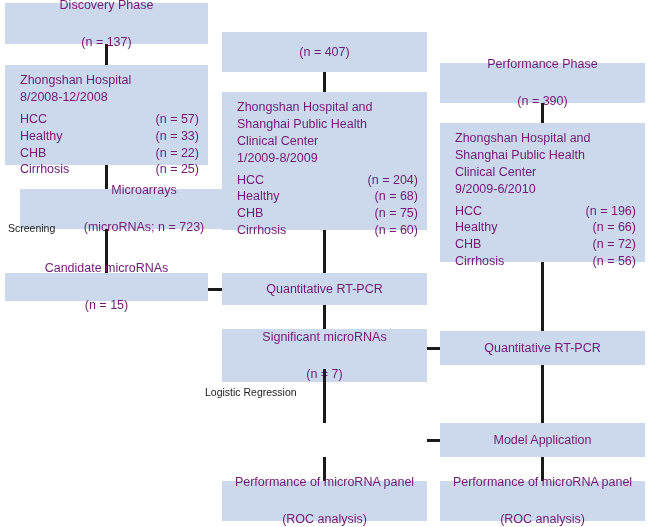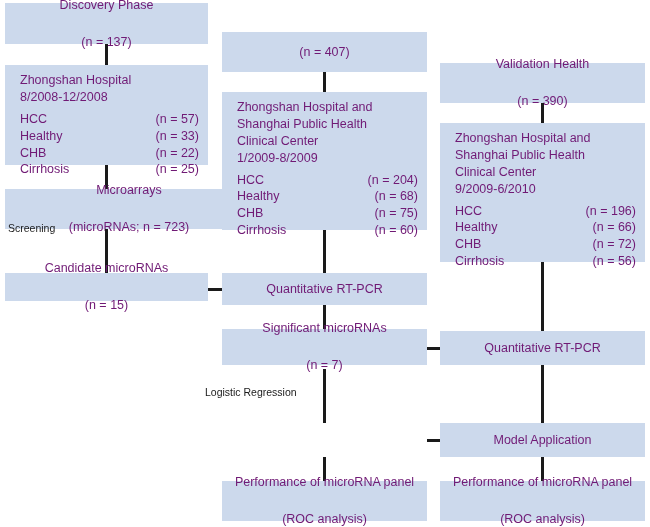--- a/index.html
+++ b/index.html
@@ -94,21 +94,21 @@
       <span class="num">(n = 22)</span>
     </div>
     <div class="row">
       <span class="lbl">Cirrhosis</span>
       <span class="num">(n = 25)</span>
     </div>
   </div>
 
   <div class="conn-v" style="left:105px; top:165px; height:24px;"></div>
 
-  <div class="box center" style="left:5px; top:189px; width:220px; height:40px;padding-left:28px;">
+  <div class="box center" style="left:20px; top:189px; width:220px; height:40px;padding-left:28px;">
     <span class="ln">Microarrays</span>
     <span class="ln">(microRNAs; n = 723)</span>
   </div>
 
   <div class="conn-v" style="left:105px; top:229px; height:44px;"></div>
 
   <div class="side-label" style="left:8px; top:222px;">Screening</div>
 
   <div class="box center" style="left:5px; top:273px; width:203px; height:28px;">
     <span class="ln">Candidate microRNAs</span>
@@ -148,21 +148,21 @@
   </div>
 
   <div class="conn-v" style="left:323px; top:230px; height:43px;"></div>
 
   <div class="box center" style="left:222px; top:273px; width:205px; height:32px;">
     <span class="ln">Quantitative RT-PCR</span>
   </div>
 
   <div class="conn-v" style="left:323px; top:305px; height:24px;"></div>
 
-  <div class="box center" style="left:222px; top:329px; width:205px; height:36px;">
+  <div class="box center" style="left:222px; top:329px; width:205px; height:53px;">
     <span class="ln">Significant microRNAs</span>
     <span class="ln">(n = 7)</span>
   </div>
 
   <div class="conn-h" style="left:427px; top:347px; width:13px;"></div>
 
   <div class="conn-v" style="left:323px; top:369px; height:54px;"></div>
 
   <div class="side-label" style="left:205px; top:386px;">Logistic Regression</div>
 
@@ -170,21 +170,21 @@
   <div class="conn-h" style="left:427px; top:439px; width:13px;"></div>
 
   <div class="conn-v" style="left:323px; top:457px; height:24px;"></div>
 
   <div class="box center" style="left:222px; top:481px; width:205px; height:40px;">
     <span class="ln">Performance of microRNA panel</span>
     <span class="ln">(ROC analysis)</span>
   </div>
 
   <div class="box center" style="left:440px; top:63px; width:205px; height:40px;">
-    <span class="ln">Validation Health</span>
+    <span class="ln">Performance Phase</span>
     <span class="ln">(n = 390)</span>
   </div>
 
   <div class="conn-v" style="left:541px; top:103px; height:20px;"></div>
 
   <div class="box detail" style="left:440px; top:123px; width:205px; height:139px;">
     <span class="ln">Zhongshan Hospital and</span>
     <span class="ln">Shanghai Public Health</span>
     <span class="ln">Clinical Center</span>
     <span class="ln">9/2009-6/2010</span>

